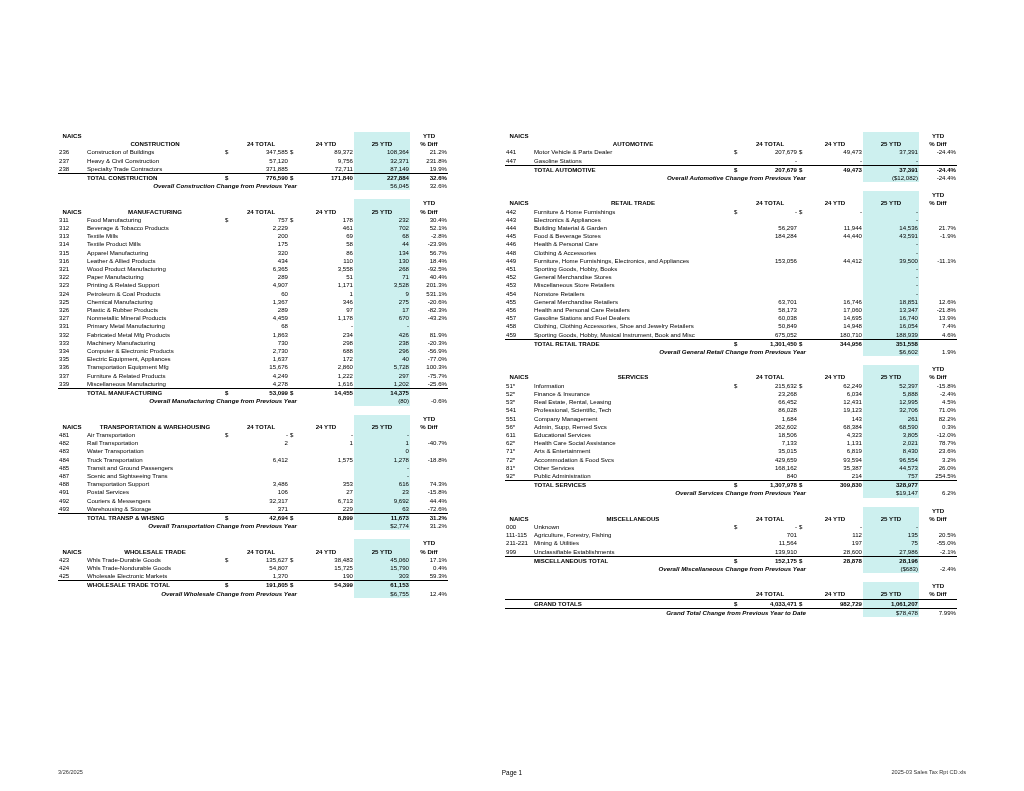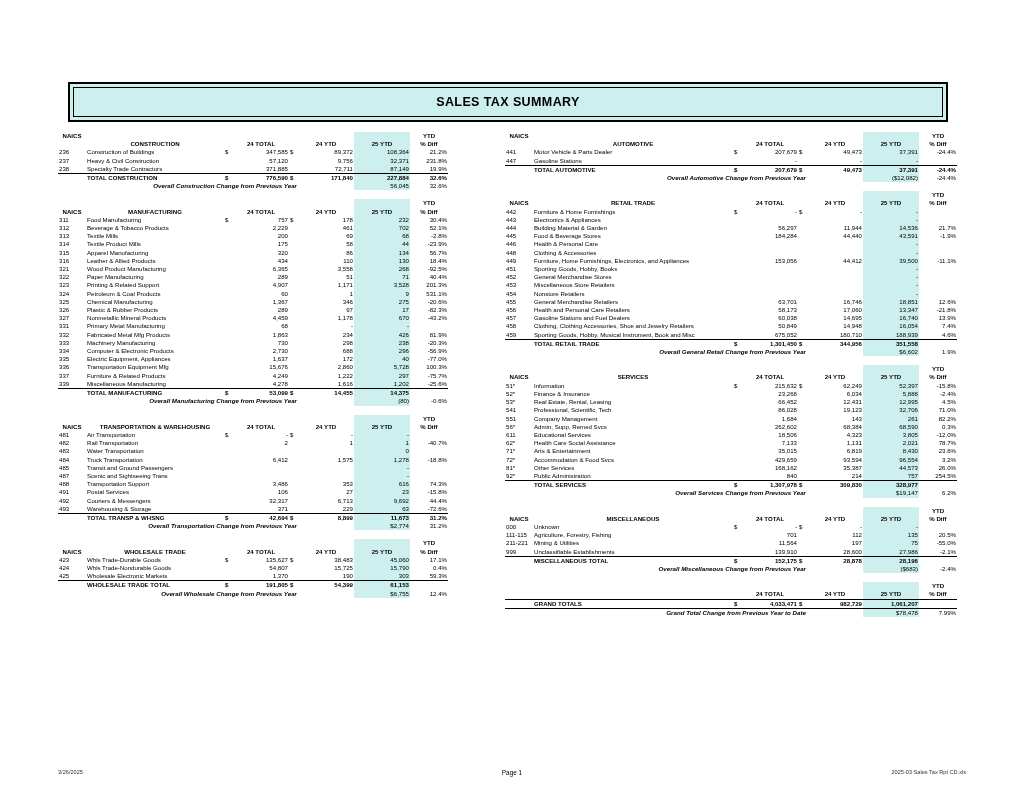--- a/index.html
+++ b/index.html
@@ -40,24 +40,20 @@
   .footer{position:absolute;bottom:22px;left:0;width:100%;font-size:5.6px;color:#333;}
   .footer .l{position:absolute;left:58px;}
   .footer .c{position:absolute;left:0;width:100%;text-align:center;font-size:6.4px;color:#000;}
   .footer .r{position:absolute;right:58px;}
 </style>
 </head>
 <body>
 
 <div class="page">
 
-  <div class="title-box">
-    <div class="inner"></div>
-    <div class="title-text">SALES TAX SUMMARY</div>
-  </div>
 
   <div class="col colL">
     <table>
         <tbody id="left-body">
           <tr class="hdr">
             <td class="naics">NAICS</td>
             <td class="name"></td>
             <td class="dol"></td>
             <td class="num"></td>
             <td class="dol"></td>

